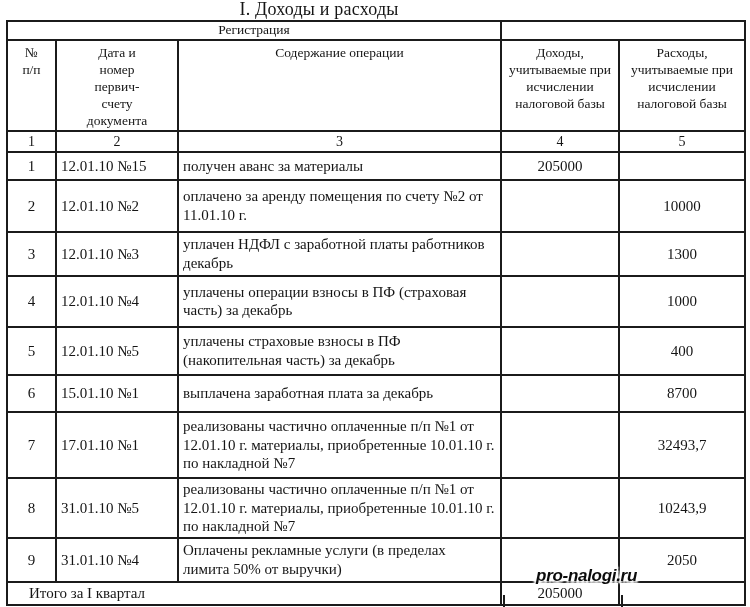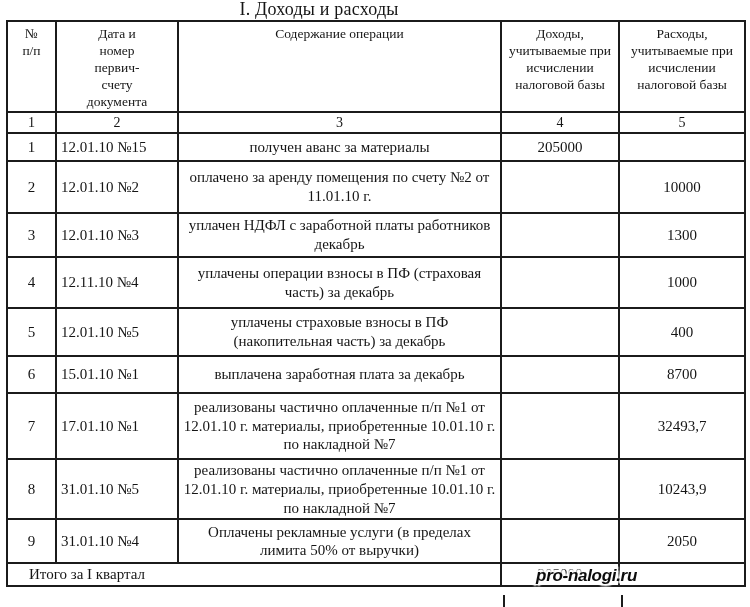--- a/index.html
+++ b/index.html
@@ -51,21 +51,21 @@
     vertical-align: top;
     white-space: pre-line;
     padding-top: 3px;
   }
   .ledger td.nums {
     font-size: 14px;
     text-align: center;
     padding: 0;
   }
   .ledger td.c   { text-align: center; }
-  .ledger td.op  { text-align: center; }
+  .ledger td.op  { text-align: left; }
   .ledger td.ftr { padding-left: 21px; }
 
   .watermark {
     position: absolute;
     top: 566px;
     right: 1px;
     font-family: "Liberation Sans", sans-serif;
     font-weight: bold;
     font-style: italic;
     font-size: 17px;
@@ -98,20 +98,24 @@
   <table class="ledger">
     <colgroup>
       <col style="width:49px">
       <col style="width:122px">
       <col style="width:323px">
       <col style="width:118px">
       <col style="width:126px">
     </colgroup>
 
     <tbody>
+        <tr style="height:18px">
+      <td colspan="3" class="reg">Регистрация</td>
+      <td colspan="2"></td>
+    </tr>
 
     <tr style="height:88px">
       <td class="hdr">№
 п/п</td>
       <td class="hdr">Дата и
 номер
 первич-
 счету
 документа</td>
       <td class="hdr">Содержание операции</td>
@@ -149,21 +153,21 @@
     </tr>
     <tr style="height:44px">
       <td class="c">3</td>
       <td>12.01.10 №3</td>
       <td class="op">уплачен НДФЛ с заработной платы работников декабрь</td>
       <td class="c"></td>
       <td class="c">1300</td>
     </tr>
     <tr style="height:51px">
       <td class="c">4</td>
-      <td>12.11.10 №4</td>
+      <td>12.01.10 №4</td>
       <td class="op">уплачены операции взносы в ПФ (страховая часть) за декабрь</td>
       <td class="c"></td>
       <td class="c">1000</td>
     </tr>
     <tr style="height:48px">
       <td class="c">5</td>
       <td>12.01.10 №5</td>
       <td class="op">уплачены страховые взносы в ПФ (накопительная часть) за декабрь</td>
       <td class="c"></td>
       <td class="c">400</td>

